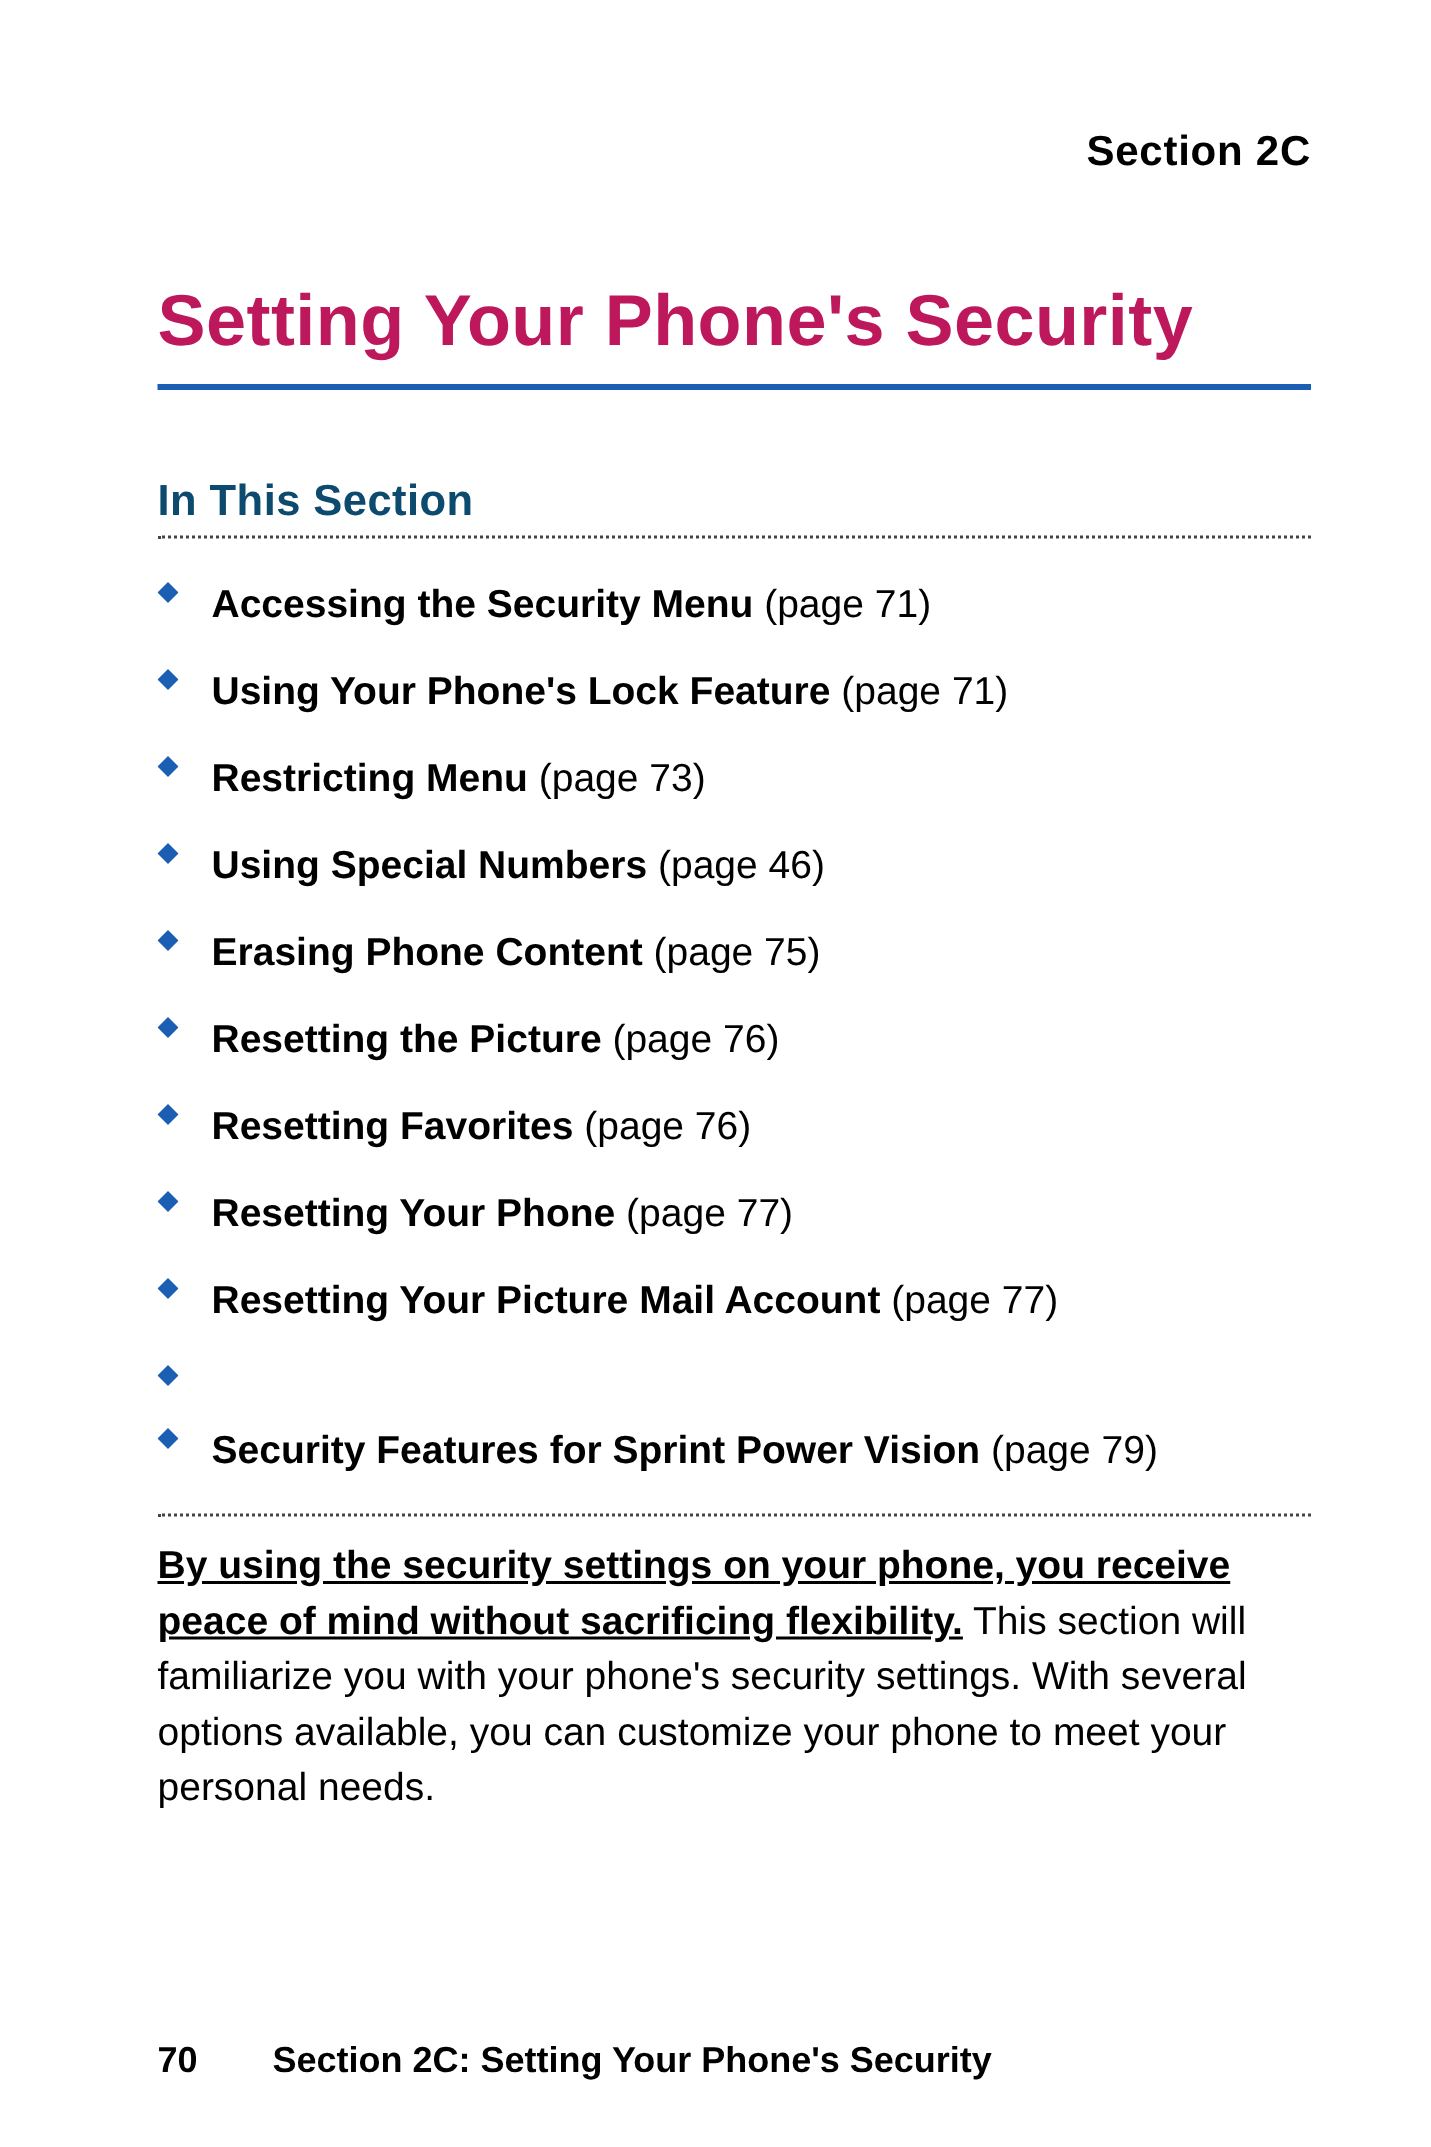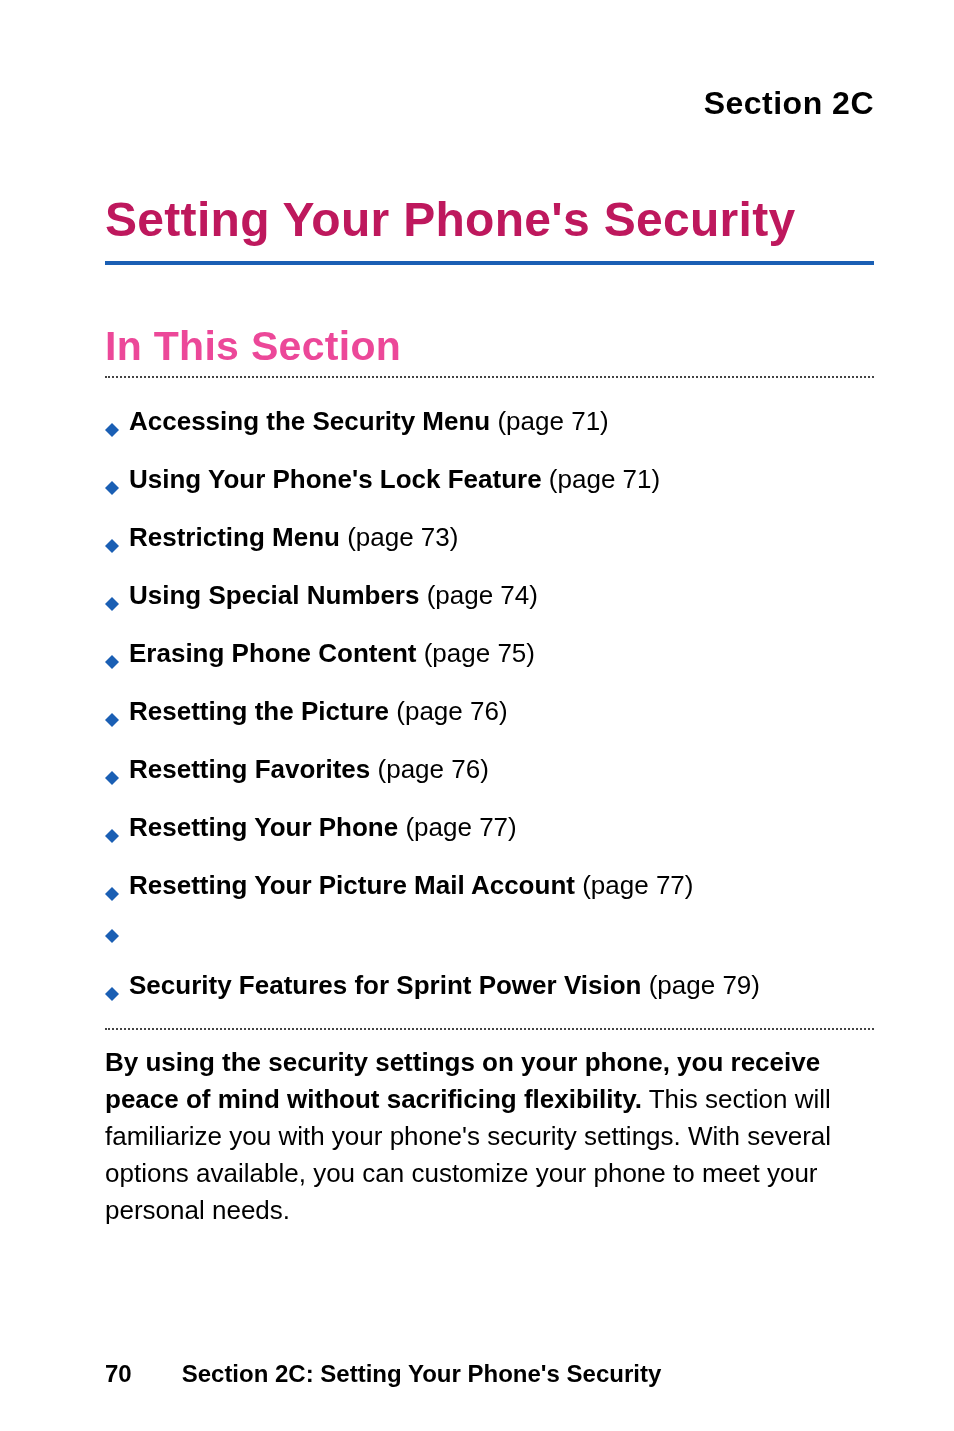--- a/index.html
+++ b/index.html
@@ -11,61 +11,61 @@
     width: 954px;
     height: 1431px;
     background: #ffffff;
     font-family: "Helvetica Neue", Helvetica, Arial, sans-serif;
     color: #000000;
     position: relative;
     padding: 85px 80px 0 105px;
   }
   .section-label {
     text-align: right;
-    font-size: 32px;
+    font-size: 28px;
     font-weight: 700;
     letter-spacing: 0.5px;
     margin-bottom: 70px;
     font-stretch: condensed;
   }
   .page-title {
     color: #be185d;
     font-size: 48px;
     font-weight: 700;
     font-stretch: condensed;
     letter-spacing: 0.3px;
     margin-bottom: 14px;
   }
   .title-rule {
     height: 4px;
     background: #1a5fb4;
     margin-bottom: 58px;
   }
   .in-this-section {
-    color: #ec4899;
-    font-size: 41px;
+    color: #0c4a6e;
+    font-size: 29px;
     font-weight: 700;
     font-stretch: condensed;
     letter-spacing: 0.3px;
     margin-bottom: 6px;
   }
   .dotted-rule {
     border: none;
     border-top: 2px dotted #444;
     height: 0;
     margin: 0;
   }
   .toc-list {
     list-style: none;
     padding: 14px 0 14px 0;
   }
   .toc-item {
     display: flex;
-    align-items: flex-end;
-    gap: 10px;
+    align-items: flex-start;
+    gap: 22px;
     padding: 13px 0;
   }
   .bullet {
     color: #1a5fb4;
     font-size: 18px;
     line-height: 28px;
     flex-shrink: 0;
     padding-top: 2px;
   }
   .bullet svg {
@@ -80,20 +80,21 @@
     font-weight: 700;
   }
   .intro-para {
     font-size: 26px;
     line-height: 37px;
     margin-top: 14px;
     font-stretch: condensed;
   }
   .intro-para .bold {
     font-weight: 700;
+    text-decoration: underline;
   }
   .footer {
     position: absolute;
     left: 105px;
     bottom: 43px;
     font-size: 24px;
     font-weight: 700;
     font-stretch: condensed;
   }
   .footer .pnum {
@@ -136,21 +137,21 @@
         </svg>
       </span>
       <span class="toc-text"><span class="bold">Restricting Menu</span><span> (page 73)</span></span>
     </li>
     <li class="toc-item">
       <span class="bullet">
         <svg width="14" height="14" viewBox="0 0 14 14">
           <polygon points="7,0 14,7 7,14 0,7" fill="#1a5fb4"></polygon>
         </svg>
       </span>
-      <span class="toc-text"><span class="bold">Using Special Numbers</span><span> (page 74)</span></span>
+      <span class="toc-text"><span class="bold">Using Special Numbers</span><span> (page 46)</span></span>
     </li>
     <li class="toc-item">
       <span class="bullet">
         <svg width="14" height="14" viewBox="0 0 14 14">
           <polygon points="7,0 14,7 7,14 0,7" fill="#1a5fb4"></polygon>
         </svg>
       </span>
       <span class="toc-text"><span class="bold">Erasing Phone Content</span><span> (page 75)</span></span>
     </li>
     <li class="toc-item">

